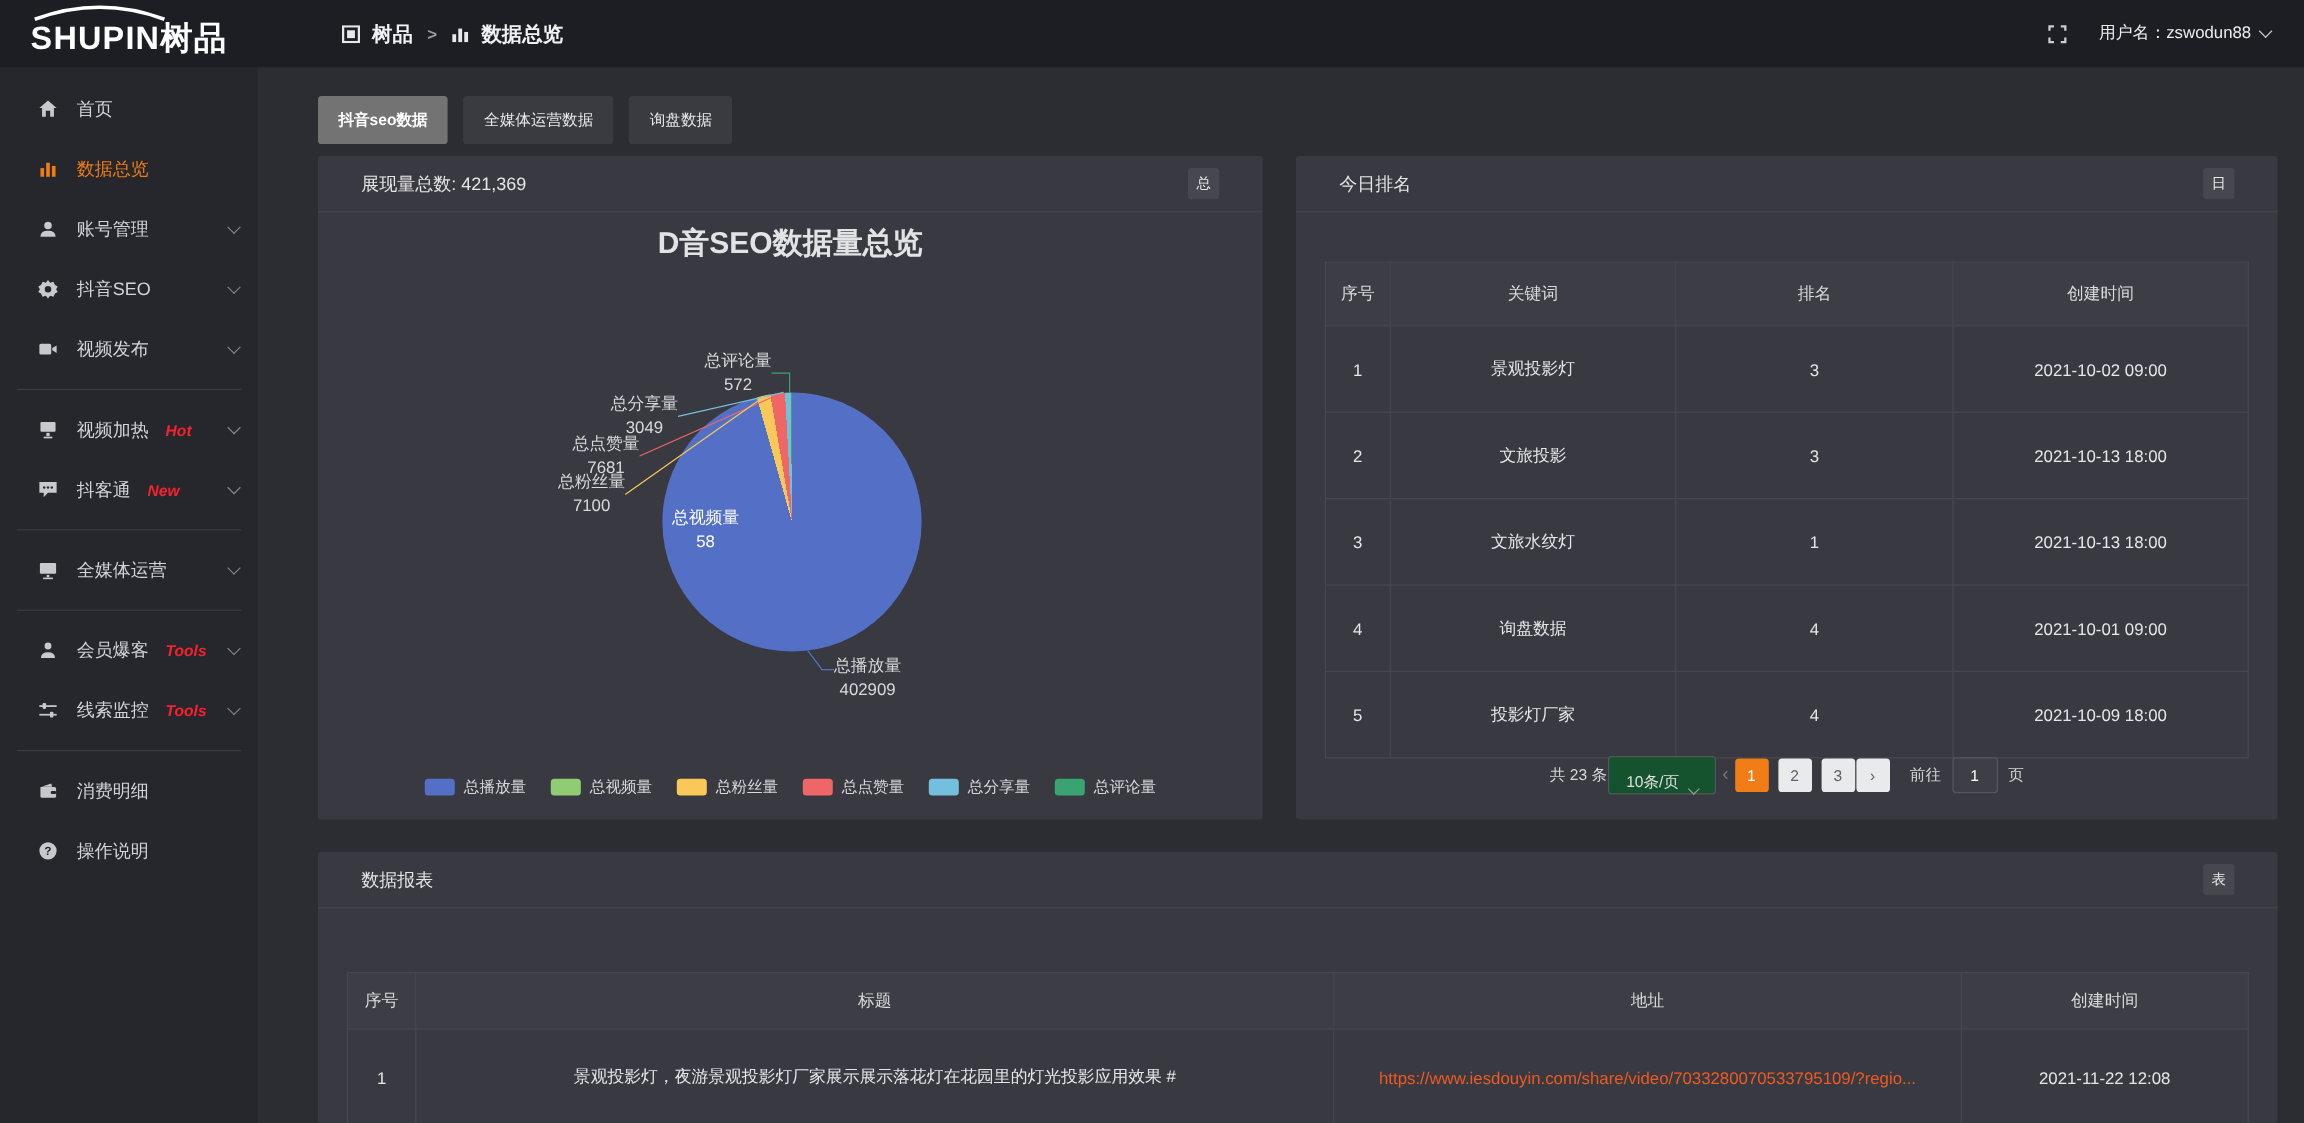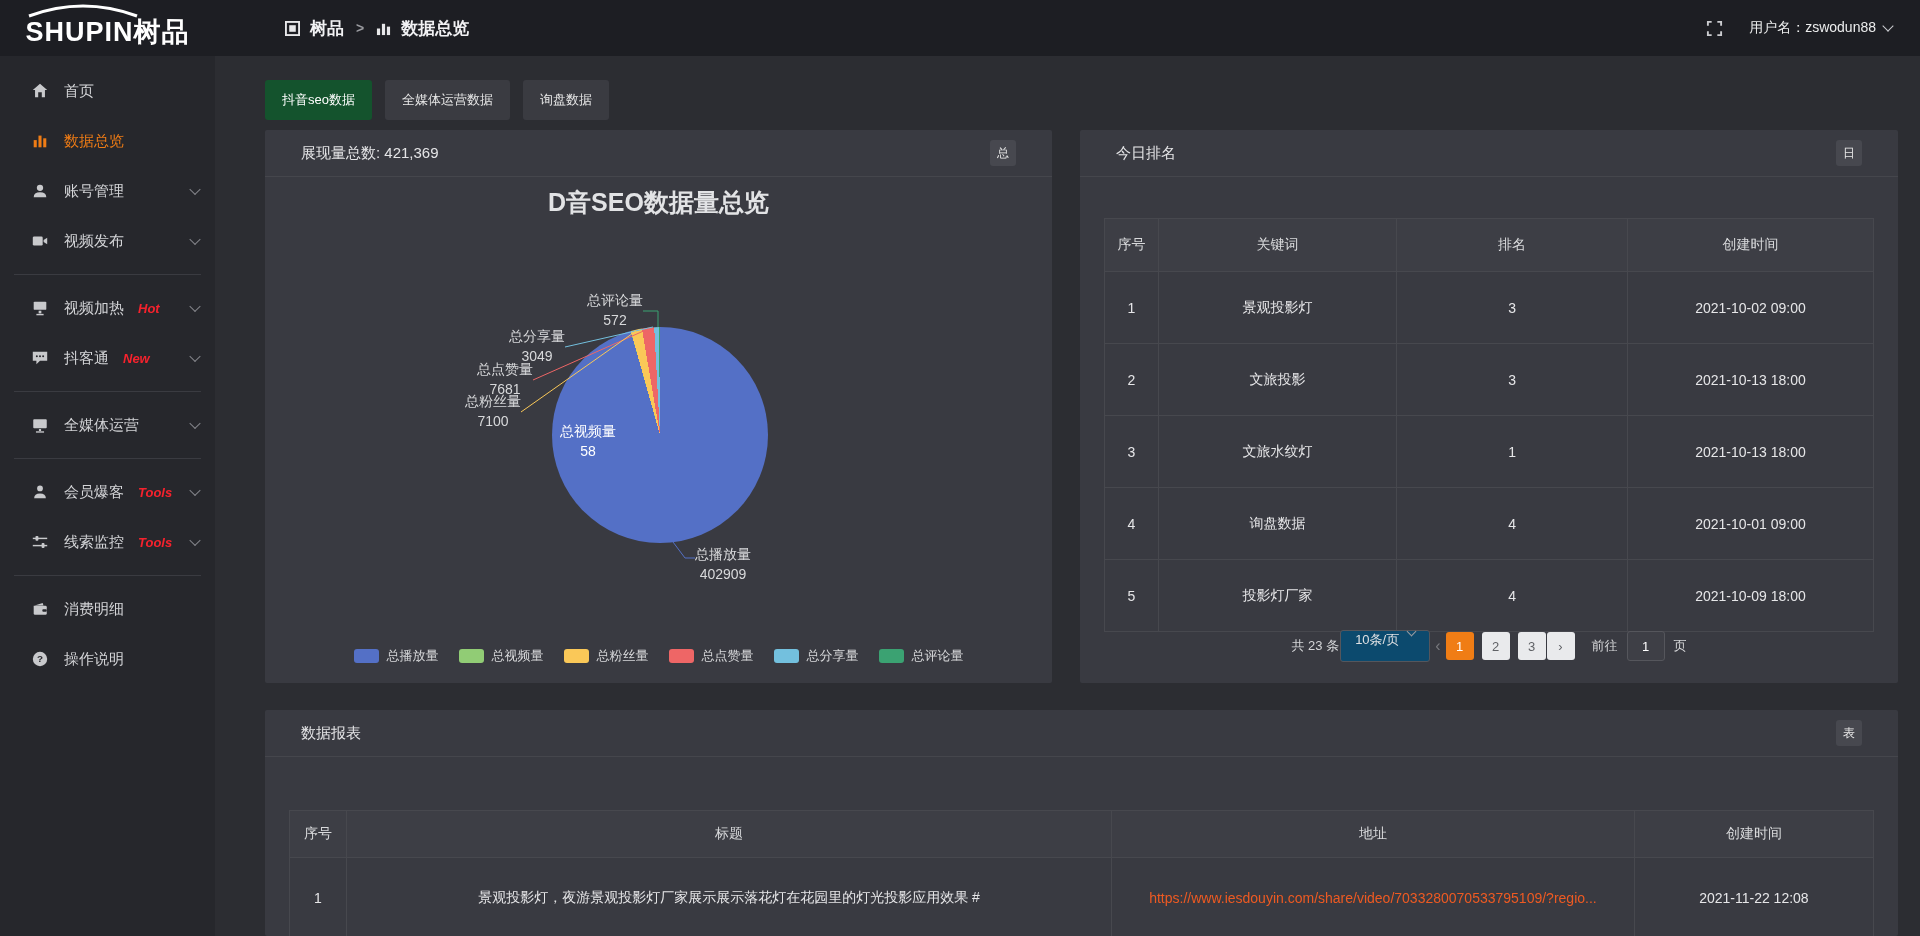--- a/index.html
+++ b/index.html
@@ -27,21 +27,21 @@
   .side-item .icon{width:20px;height:20px;margin-right:14px;display:flex;align-items:center;justify-content:center;}
   .side-item .icon svg{width:18px;height:18px;fill:#c8c9cc;}
   .side-item.active{color:#ef7c15;}
   .side-item.active .icon svg{fill:#ef7c15;}
   .side-item .badge{font-style:italic;font-weight:bold;font-size:13px;margin-left:14px;}
   .side-item .chevron{position:absolute;right:16px;top:50%;width:7px;height:7px;border-right:1.5px solid #83848a;border-bottom:1.5px solid #83848a;transform:translateY(-70%) rotate(45deg);}
   .side-divider{height:1px;background:#3a3b41;margin:8px 14px;}
   
   .tabs{position:absolute;left:265px;top:80px;display:flex;gap:13px;z-index:5;}
   .tab{height:40px;padding:0 17px;display:flex;align-items:center;background:#3a3b41;color:#e8e8e8;font-size:13px;border-radius:3px;cursor:pointer;white-space:nowrap;}
-  .tab.active{background:#14532d;color:#fff;font-weight:normal;}
+  .tab.active{background:#737373;color:#fff;font-weight:bold;}
   
   .panel{position:absolute;background:#393a41;border-radius:2px;}
   #panel-impressions{left:265px;top:130px;width:787px;height:553px;}
   #panel-ranking{left:1080px;top:130px;width:818px;height:553px;}
   #panel-report{left:265px;top:710px;width:1633px;height:226px;overflow:hidden;}
   .panel-header{height:46px;border-bottom:1px solid #45464c;display:flex;align-items:center;justify-content:space-between;padding:0 36px;font-size:15px;color:#e5e5e7;}
   .corner-btn{width:26px;height:26px;background:#47484f;border-radius:3px;font-size:12px;color:#e8e8e8;display:flex;align-items:center;justify-content:center;cursor:pointer;}
   
   .chart-layer{position:absolute;left:0;top:0;width:787px;height:553px;}
   .chart-title{position:absolute;top:56px;left:0;width:100%;text-align:center;font-size:25px;font-weight:bold;color:#e2e3e5;}
@@ -58,21 +58,21 @@
   th,td{border:1px solid #47484e;text-align:center;font-weight:normal;overflow:hidden;white-space:nowrap;}
   .rank-table{position:absolute;left:24px;top:88px;width:770px;font-size:14px;}
   .rank-table th{height:50px;color:#d9dadc;background:#3d3e45;}
   .rank-table td{height:69px;color:#e6e6e8;}
   .report-table{position:absolute;left:24px;top:100px;width:1585px;font-size:14px;}
   .report-table th{height:44px;color:#d9dadc;background:#3d3e45;}
   .report-table td{height:77px;color:#e6e6e8;}
   a.link{color:#ee5a22;text-decoration:none;}
   
   .pagination{position:absolute;left:0;top:500px;width:100%;display:flex;align-items:center;justify-content:center;gap:1px;font-size:13px;color:#d5d6d8;}
-  .page-size{width:88px;height:30px;border:1px solid #55565c;border-radius:3px;display:flex;align-items:flex-start;justify-content:center;gap:9px;color:#dfe0e2;cursor:pointer;background:#0c4a6e;}
+  .page-size{width:88px;height:30px;border:1px solid #55565c;border-radius:3px;display:flex;align-items:flex-end;justify-content:center;gap:9px;color:#dfe0e2;cursor:pointer;background:#14532d;}
   .sel-caret{width:6px;height:6px;border-right:1.3px solid #9a9ba0;border-bottom:1.3px solid #9a9ba0;transform:rotate(45deg);margin-top:-3px;}
   .arrow-prev{color:#77787d;font-size:16px;padding:0 4px;cursor:pointer;}
   .page-btn{min-width:28px;height:28px;border-radius:3px;background:#e9eaec;color:#606266;display:flex;align-items:center;justify-content:center;font-size:13px;cursor:pointer;}
   .page-btn.active{background:#f07d15;color:#fff;}
   .goto-wrap{display:flex;align-items:center;gap:9px;margin-left:16px;}
   .goto-input{width:32px;height:26px;border:1px solid #55565c;border-radius:3px;background:#3e3f46;color:#fff;text-align:center;font-size:13px;outline:none;}
 </style>
 </head>
 <body>
 
@@ -140,20 +140,29 @@
         <span>数据总览</span>
       </div>
       <div class="side-item">
         <span class="icon">
           <svg viewBox="0 0 20 20">
             <circle cx="10" cy="6.5" r="3.5"></circle>
             <path d="M3 17 Q3 11.5 10 11.5 Q17 11.5 17 17 Z"></path>
           </svg>
         </span>
         <span>账号管理</span>
+        <span class="chevron"></span>
+      </div>
+      <div class="side-item">
+        <span class="icon">
+          <svg viewBox="0 0 20 20">
+            <path fill-rule="evenodd" d="M10 1.5 L12 4 L15 3 L16.5 6 L19 7.5 L17.5 10 L19 12.5 L16.5 14 L15 17 L12 16 L10 18.5 L8 16 L5 17 L3.5 14 L1 12.5 L2.5 10 L1 7.5 L3.5 6 L5 3 L8 4 Z M10 13 A3 3 0 1 0 10 7 A3 3 0 0 0 10 13 Z"></path>
+          </svg>
+        </span>
+        <span>抖音SEO</span>
         <span class="chevron"></span>
       </div>
       <div class="side-item">
         <span class="icon">
           <svg viewBox="0 0 20 20">
             <rect x="2" y="5" width="11" height="10" rx="1.5"></rect>
             <path d="M14 9 L18 6.5 V13.5 L14 11 Z"></path>
           </svg>
         </span>
         <span>视频发布</span>

